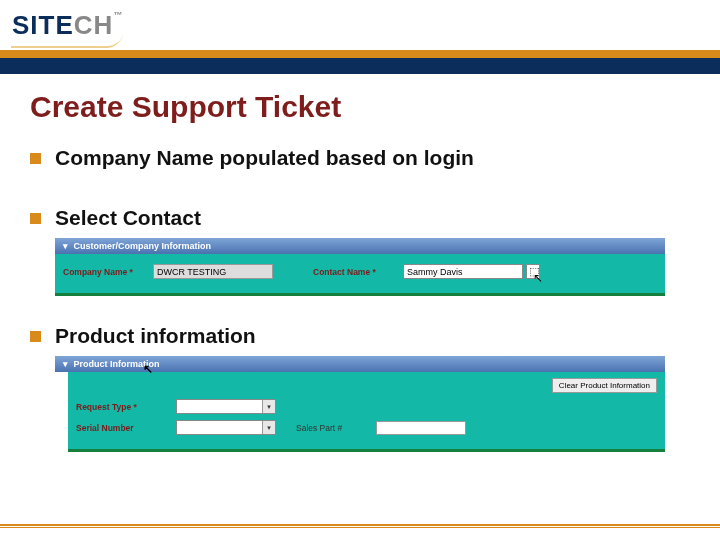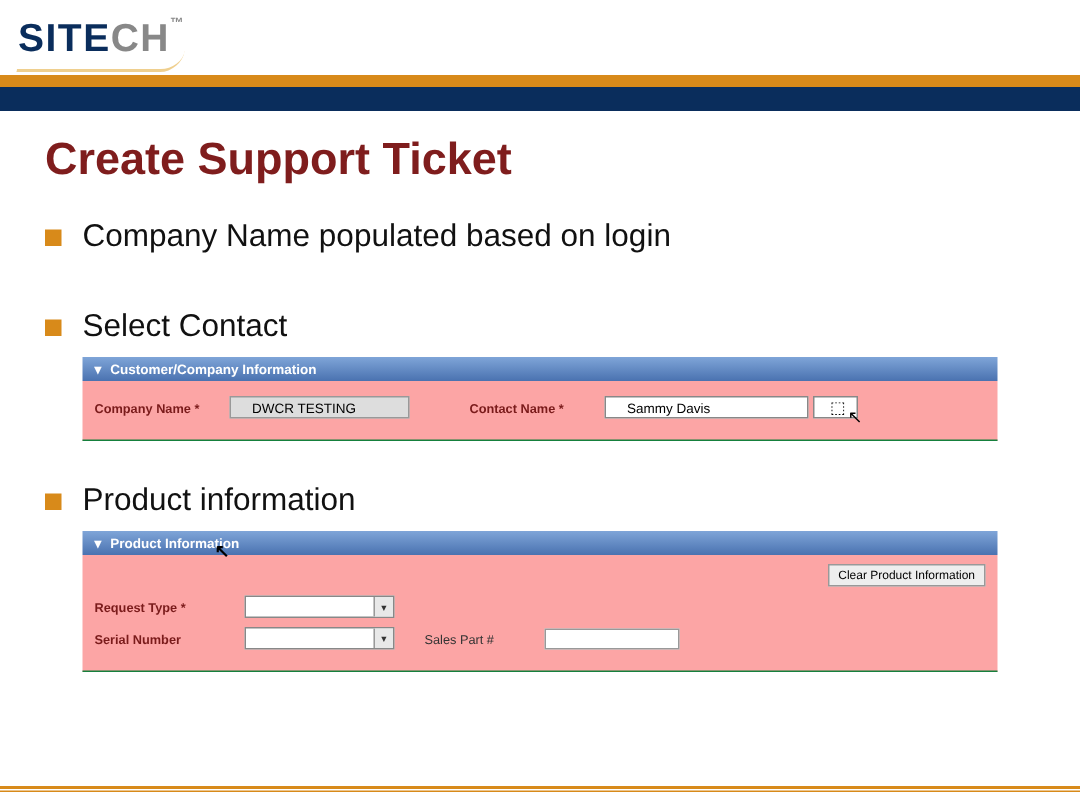--- a/index.html
+++ b/index.html
@@ -64,21 +64,21 @@
   }
   .bullet {
     width: 11px; height: 11px;
     background: #d88a1a;
     margin-top: 7px;
     margin-right: 14px;
     flex-shrink: 0;
   }
   .bullet-text {
     font-size: 21px;
-    font-weight: normal;
+    font-weight: bold;
     color: #111;
   }
   .form-panel {
     margin: 8px 0 0 25px;
     width: 610px;
     font-size: 9px;
   }
   .panel-header {
     background: linear-gradient(#7fa5d8, #4a72b0);
     color: #fff;
@@ -86,23 +86,23 @@
     font-size: 9px;
     font-weight: bold;
     display: flex;
     align-items: center;
   }
   .panel-header .arrow {
     margin-right: 6px;
     font-size: 9px;
   }
   .panel-body {
-    background: #fca5a5;
+    background: #14b8a6;
     padding: 10px 8px 8px 8px;
-    border-bottom: 1px solid #15803d;
+    border-bottom: 3px solid #15803d;
   }
   .form-row {
     display: flex;
     align-items: center;
     margin-bottom: 6px;
   }
   .form-label {
     color: #7a1b1b;
     font-weight: bold;
     font-size: 8.5px;
@@ -111,27 +111,27 @@
   .form-label-black {
     color: #333;
     font-size: 8.5px;
     width: 80px;
   }
   .asterisk::after { content: " *"; color: #7a1b1b; }
   .input-box {
     border: 1px solid #888;
     height: 15px;
     font-size: 9px;
-    padding: 0 14px;
+    padding: 0 3px;
     display: flex;
     align-items: center;
     background: #fff;
   }
   .input-gray { background: #ddd; border: 1px solid #999; width: 120px; }
-  .input-white { width: 136px; }
+  .input-white { width: 120px; }
   .input-dropdown { width: 100px; position: relative; padding-right: 14px; }
   .dropdown-arrow {
     position: absolute; right: 0; top: 0;
     width: 13px; height: 13px;
     background: #e8e8e8;
     border-left: 1px solid #999;
     display: flex; align-items: center; justify-content: center;
     font-size: 7px; color: #333;
   }
   .small-input { width: 90px; height: 14px; border: 1px solid #999; display:flex; align-items:center; font-size:8px; padding:0 2px; background:#fff; }
@@ -225,21 +225,21 @@
     <div class="bullet"></div>
     <div class="bullet-text">Product information</div>
   </div>
 
   <div class="form-panel">
     <div class="panel-header">
       <span class="arrow">▾</span>
       <span>Product Information</span>
       <span style="position:absolute;margin-left:80px;margin-top:10px;font-size:12px;color:#000;">↖</span>
     </div>
-    <div class="panel-body" style="padding-top:6px;">
+    <div class="panel-body" style="padding-top:6px;margin-left:13px;">
       <div class="form-row">
         <div class="clear-btn">Clear Product Information</div>
       </div>
       <div class="form-row">
         <span class="form-label asterisk" style="width:100px">Request Type</span>
         <div class="input-box input-dropdown">
           <div class="dropdown-arrow">▾</div>
         </div>
       </div>
       <div class="form-row">

